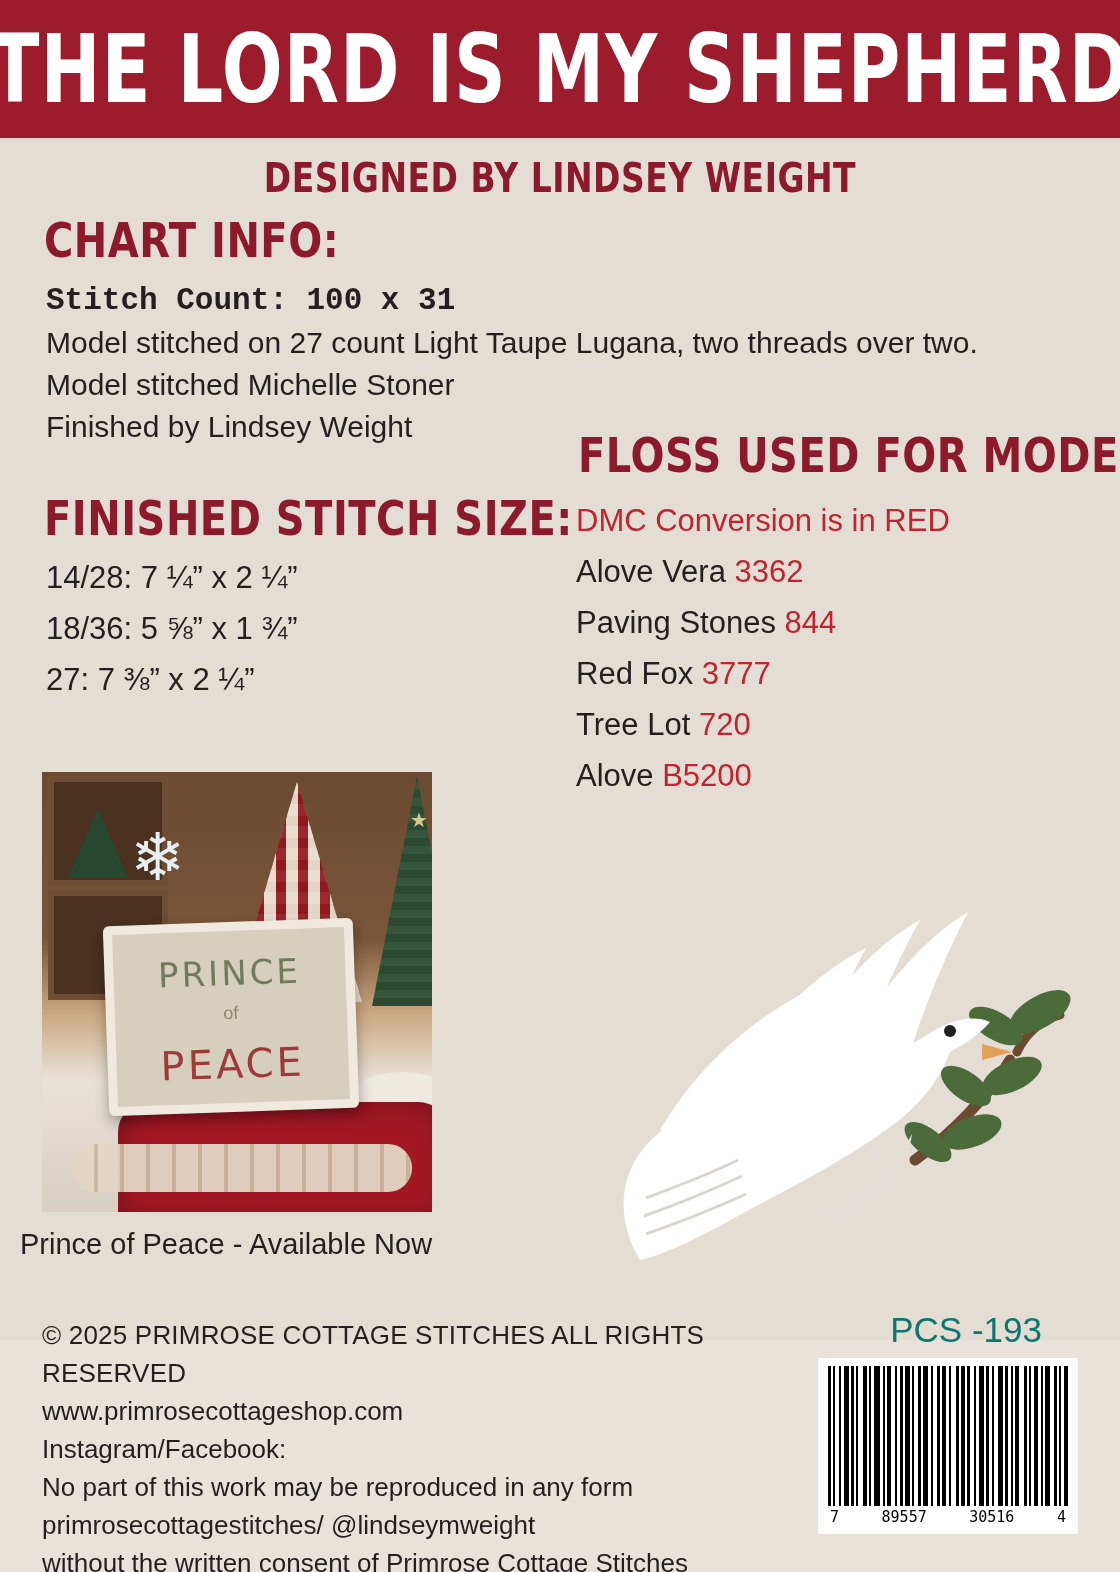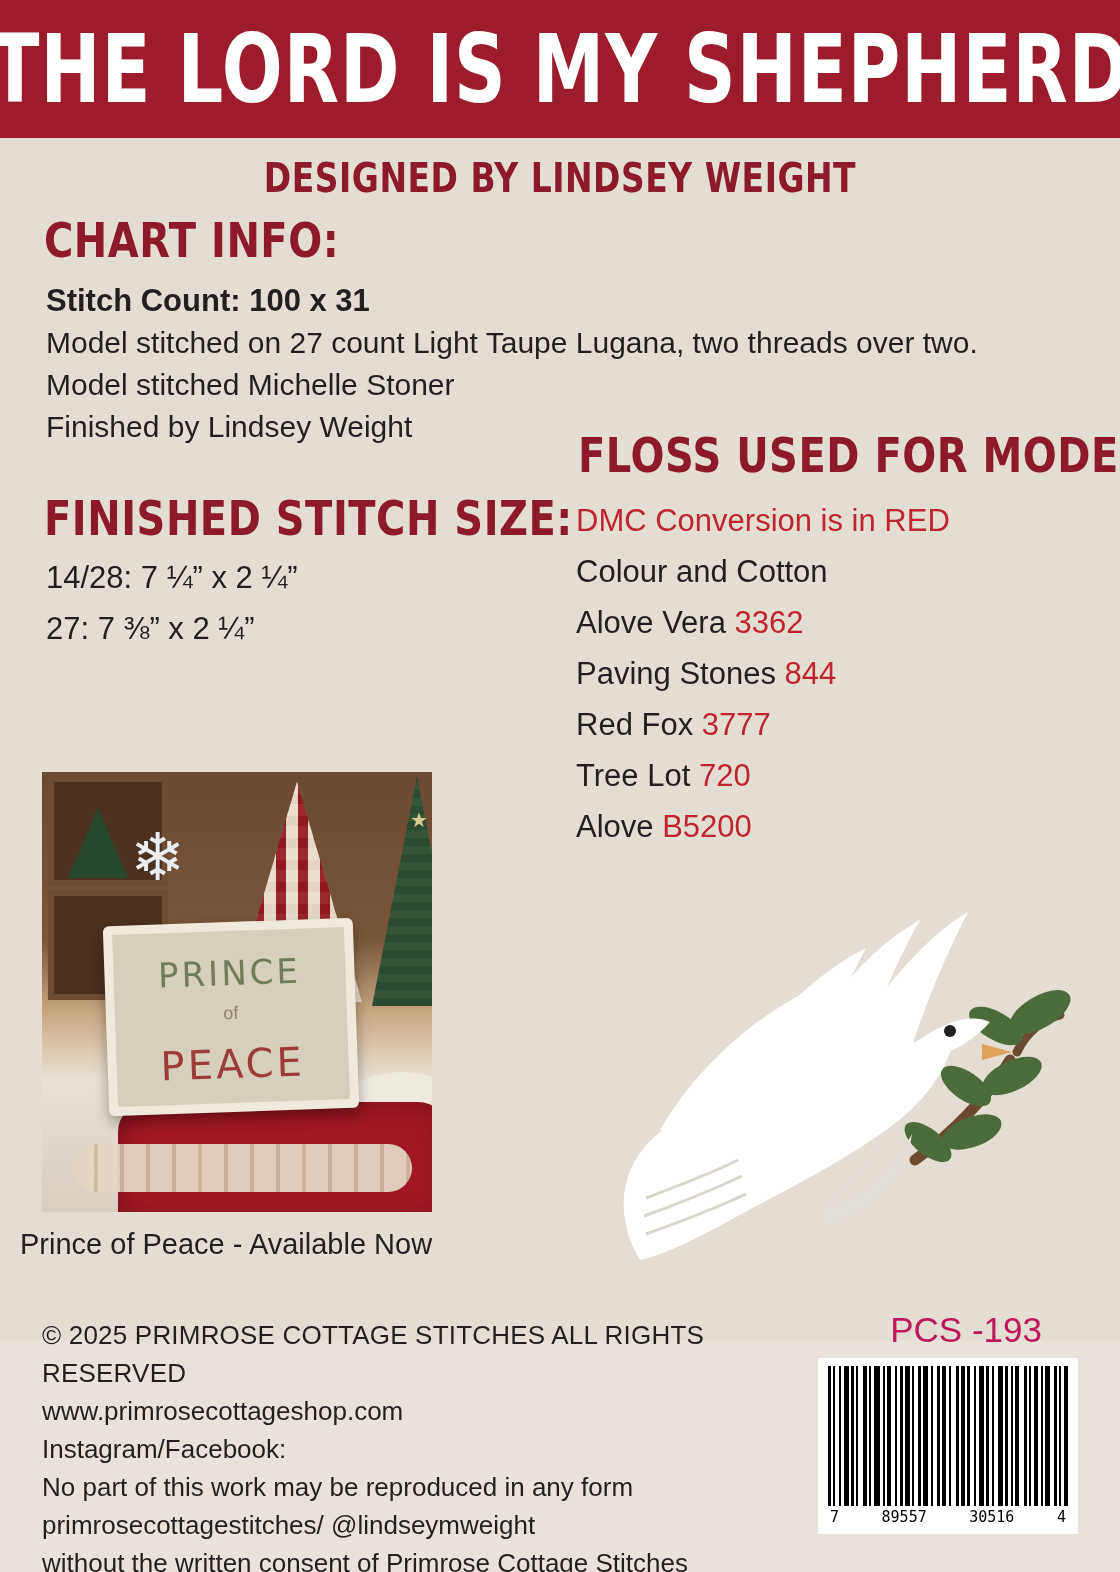--- a/index.html
+++ b/index.html
@@ -72,21 +72,21 @@
   .body-text {
     color: #231f20;
     font-size: 30px;
     line-height: 42px;
   }
   .chart-info-block {
     position: absolute;
     left: 46px; top: 280px;
     width: 1040px;
   }
-  .chart-info-block .strong { font-weight: bold; font-size: 31px; }
+  .chart-info-block .strong { font-weight: bold; font-size: 31px; font-family: Liberation Mono, monospace; }
 
   .sizes-block {
     position: absolute;
     left: 46px; top: 552px;
     width: 520px;
     font-size: 31px;
     line-height: 51px;
     color: #231f20;
   }
 
@@ -164,21 +164,21 @@
     width: 780px;
     color: #231f20;
     font-size: 26px;
     line-height: 38px;
   }
   .footer .line1 { letter-spacing: .2px; }
   .pcs-num {
     position: absolute;
     right: 78px; top: 1310px;
     font-size: 35px;
-    color: #be185d;
+    color: #0f766e;
   }
   .barcode {
     position: absolute;
     left: 818px; top: 1358px;
     width: 260px; height: 176px;
     background: #ffffff;
     padding: 8px 10px 2px 10px;
   }
   .bars { height: 140px; width: 100%; display: flex; align-items: flex-end; }
   .bars i { display: block; background: #000; height: 100%; }
@@ -203,27 +203,27 @@
   <div class="chart-info-block body-text">
     <div class="strong">Stitch Count: 100 x 31</div>
     <div>Model stitched on 27 count Light Taupe Lugana, two threads over two.</div>
     <div>Model stitched Michelle Stoner</div>
     <div>Finished by Lindsey Weight</div>
   </div>
 
   <div class="heading finished-h">FINISHED STITCH SIZE:</div>
   <div class="sizes-block">
     <div>14/28: 7 ¼” x 2 ¼”</div>
+    <div>18/36: 5 ⅝” x 1 ¾”</div>
     <div>27: 7 ⅜” x 2 ¼”</div>
   </div>
 
   <div class="heading floss-h">FLOSS USED FOR MODEL:</div>
   <div class="floss-block">
     <div class="dmc-line">DMC Conversion is in RED</div>
-    <div>Colour and Cotton</div>
     <div>
       <span>Alove Vera</span>
       <span class="red">3362</span>
     </div>
     <div>
       <span>Paving Stones</span>
       <span class="red">844</span>
     </div>
     <div>
       <span>Red Fox</span>

